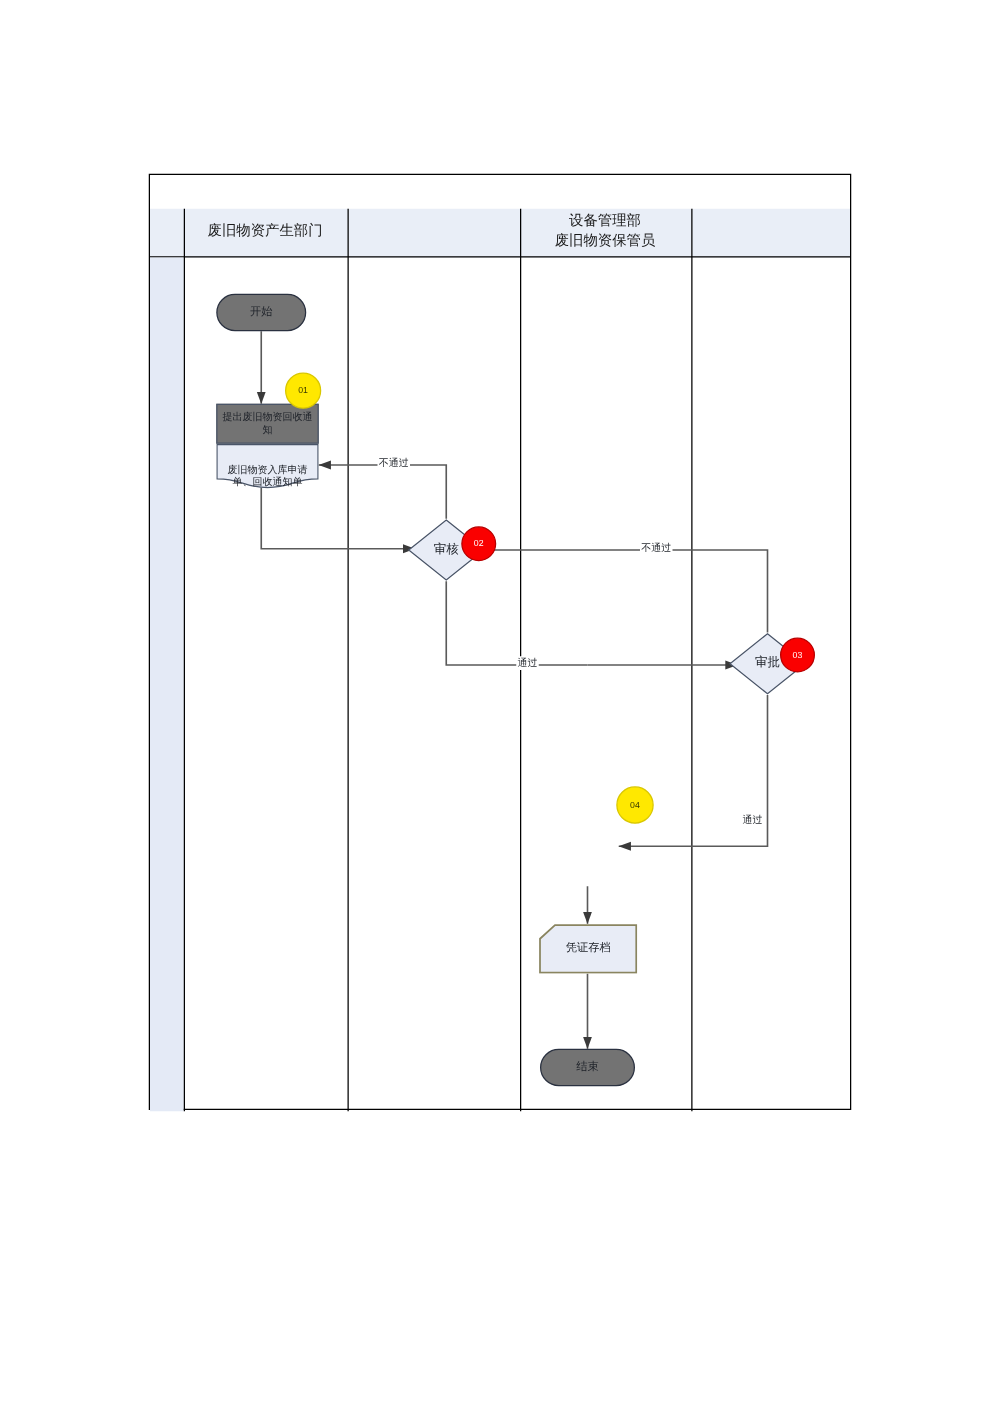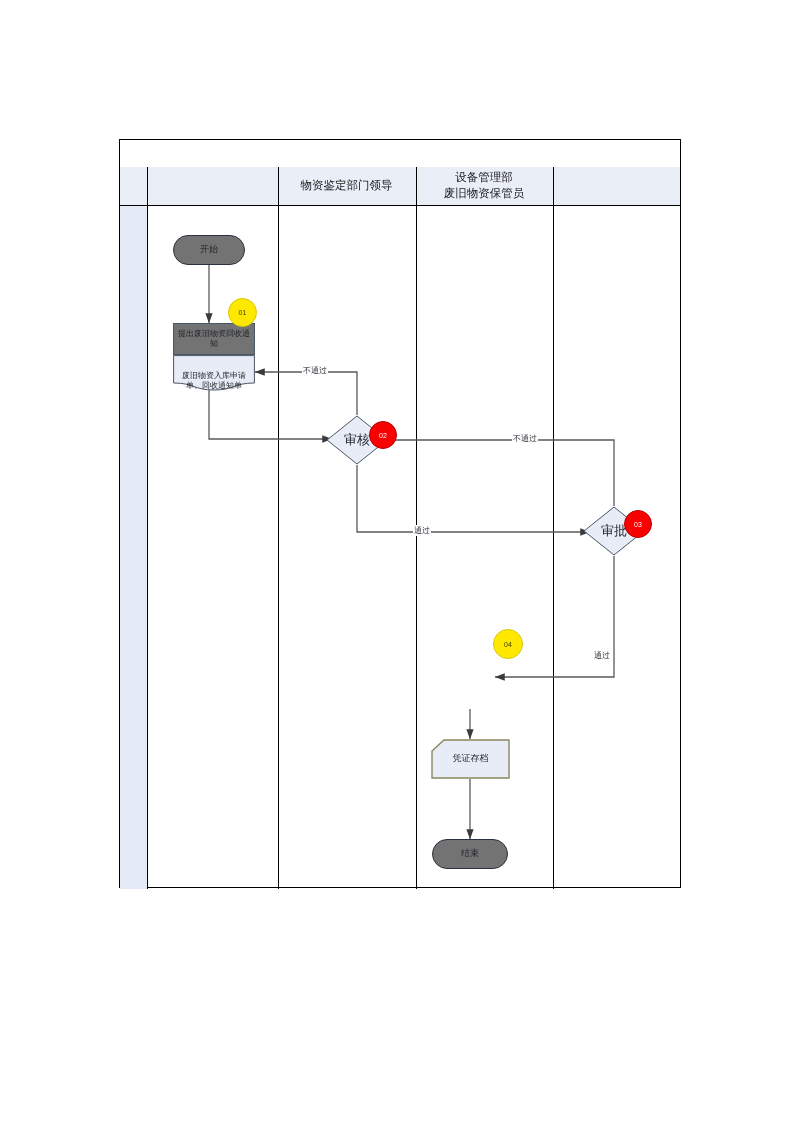--- a/index.html
+++ b/index.html
@@ -124,21 +124,21 @@
     width: 100%; height: 100%;
   }
   .doc .doc-label {
     position: relative;
     z-index: 2;
     padding: 0 3px;
   }
   .diamond {
     border: none;
     background: transparent;
-    font-size: 13px;
+    font-size: 10px;
   }
   .diamond .dia-svg {
     position: absolute;
     left: 0; top: 0;
     width: 100%; height: 100%;
   }
   .diamond .dia-label {
     position: relative;
     z-index: 2;
     color: #20242b;
@@ -199,21 +199,21 @@
     white-space: nowrap;
   }
 </style>
 </head>
 <body>
 
 <div id="sheet">
 
 
   <div id="header-row">
-    <div class="hdr-cell" style="left:157.5px; width:138px;">物资鉴定部门领导</div>
+    <div class="hdr-cell" style="left:26.5px; width:131px;">废旧物资产生部门</div>
     <div class="hdr-cell" style="left:295.5px; width:137px; flex-direction:column;">
       <span>设备管理部</span>
       <span>废旧物资保管员</span>
     </div>
   </div>
 
   <div id="stub-col"></div>
 
   <div class="hdr-sep" style="left:26.5px; height:722px;"></div>
   <div class="hdr-sep" style="left:157.5px; height:722px;"></div>

